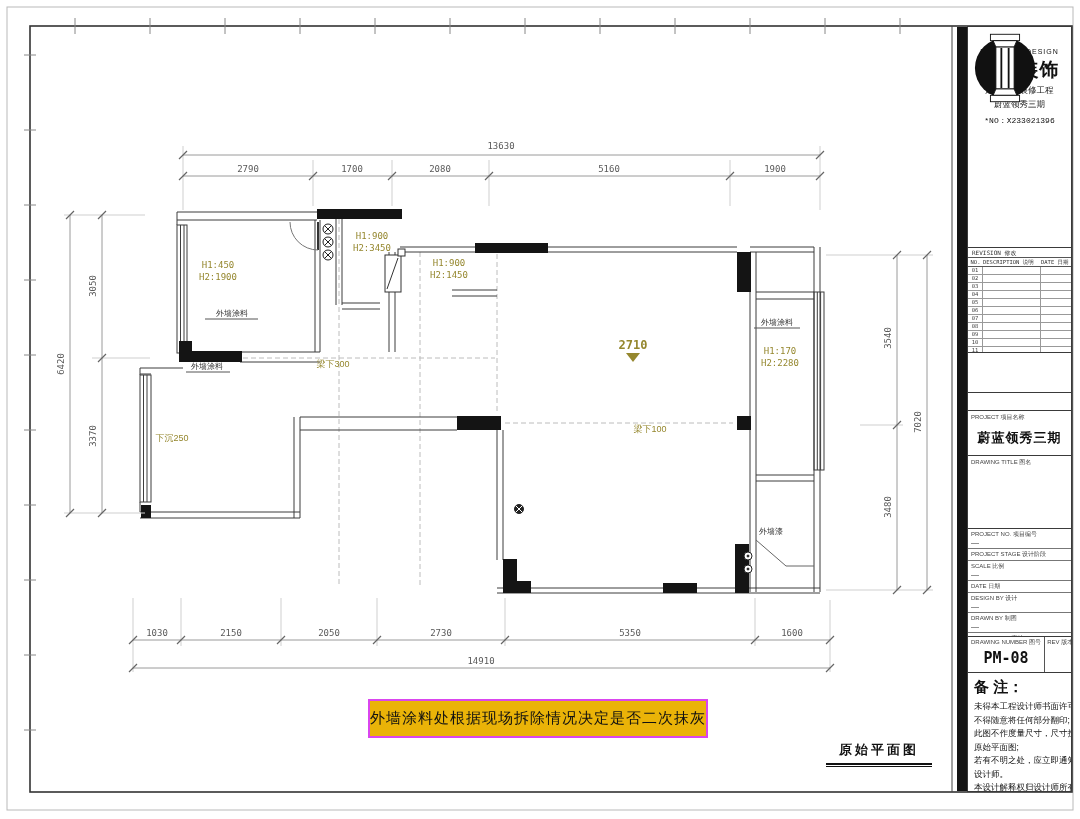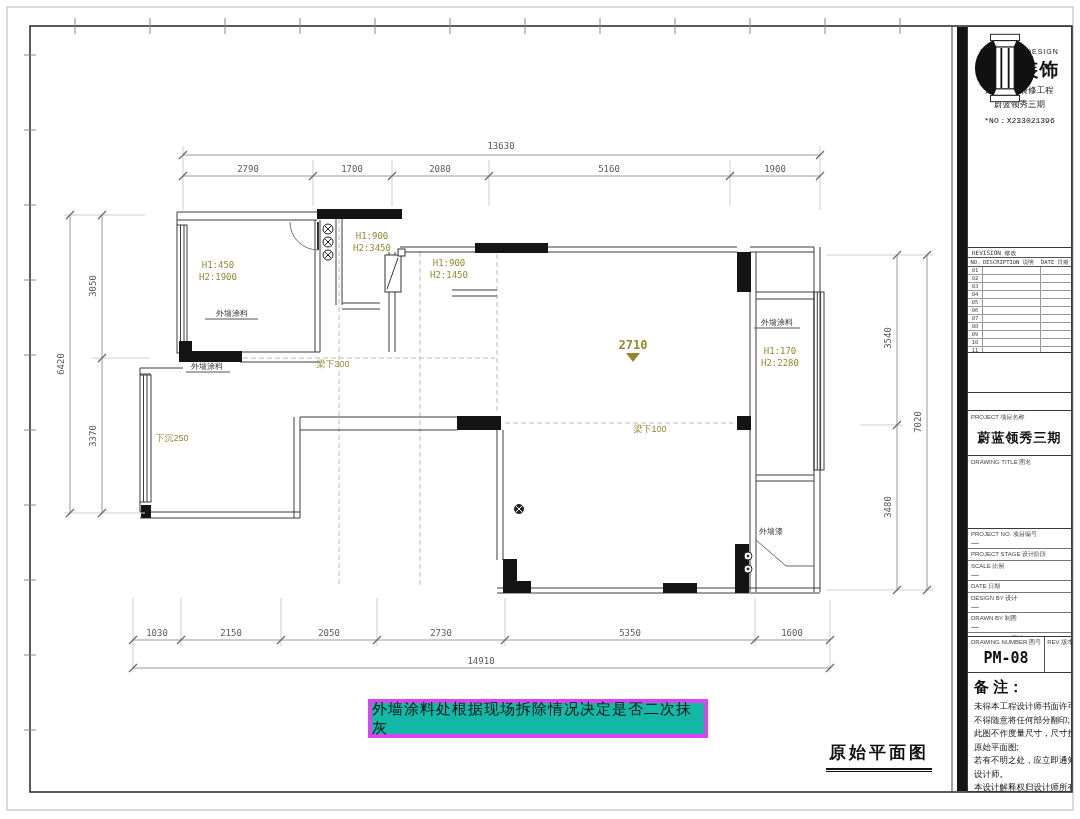--- a/index.html
+++ b/index.html
@@ -8,25 +8,25 @@
   *{box-sizing:border-box;}
   svg{position:absolute;left:0;top:0;}
   svg text{font-family:"DejaVu Sans Mono",monospace;}
   .dim{font-size:9px;fill:#5a5a5a;text-anchor:middle;}
   .ann{font-size:9px;fill:#95872e;text-anchor:middle;}
   .ann-cn{font-size:9px;fill:#95872e;text-anchor:middle;font-family:"Liberation Sans",sans-serif;}
   .big-ann{font-size:12px;fill:#95872e;font-weight:bold;text-anchor:middle;}
   .lbl{font-size:8px;fill:#333;text-anchor:middle;font-family:"Liberation Sans",sans-serif;}
 
   
-  .note-box{position:absolute;left:368px;top:699px;width:340px;height:39px;border:4px solid #d946ef;
+  .note-box{position:absolute;left:368px;top:699px;width:340px;height:39px;border:2px solid #d946ef;
             display:flex;align-items:center;justify-content:center;font-size:15px;color:#111;
-            letter-spacing:1px;background:#14b8a6;z-index:3;}
+            letter-spacing:1px;background:#eab308;z-index:3;}
   .plan-title{position:absolute;left:826px;top:741px;width:106px;z-index:3;text-align:center;}
-  .plan-title .txt{font-size:17px;font-weight:bold;letter-spacing:3px;color:#111;
+  .plan-title .txt{font-size:13px;font-weight:bold;letter-spacing:3px;color:#111;
                    border-bottom:2px solid #111;padding-bottom:4px;}
   .plan-title .underline2{height:2px;border-bottom:1px solid #111;}
 
   
   .tb{position:absolute;left:967px;top:26px;width:105px;height:766px;background:#fff;
       border:1px solid #3a3a3a;z-index:3;display:flex;flex-direction:column;}
   .tb-section{border-bottom:1px solid #3a3a3a;overflow:hidden;}
   .tb-brand{height:221px;display:flex;flex-direction:column;align-items:center;padding-top:16px;}
   .brand-caption{font-size:7px;letter-spacing:1px;margin-top:5px;color:#111;white-space:nowrap;}
   .brand-name{font-size:19px;font-weight:bold;color:#111;margin-top:2px;letter-spacing:1px;white-space:nowrap;}

